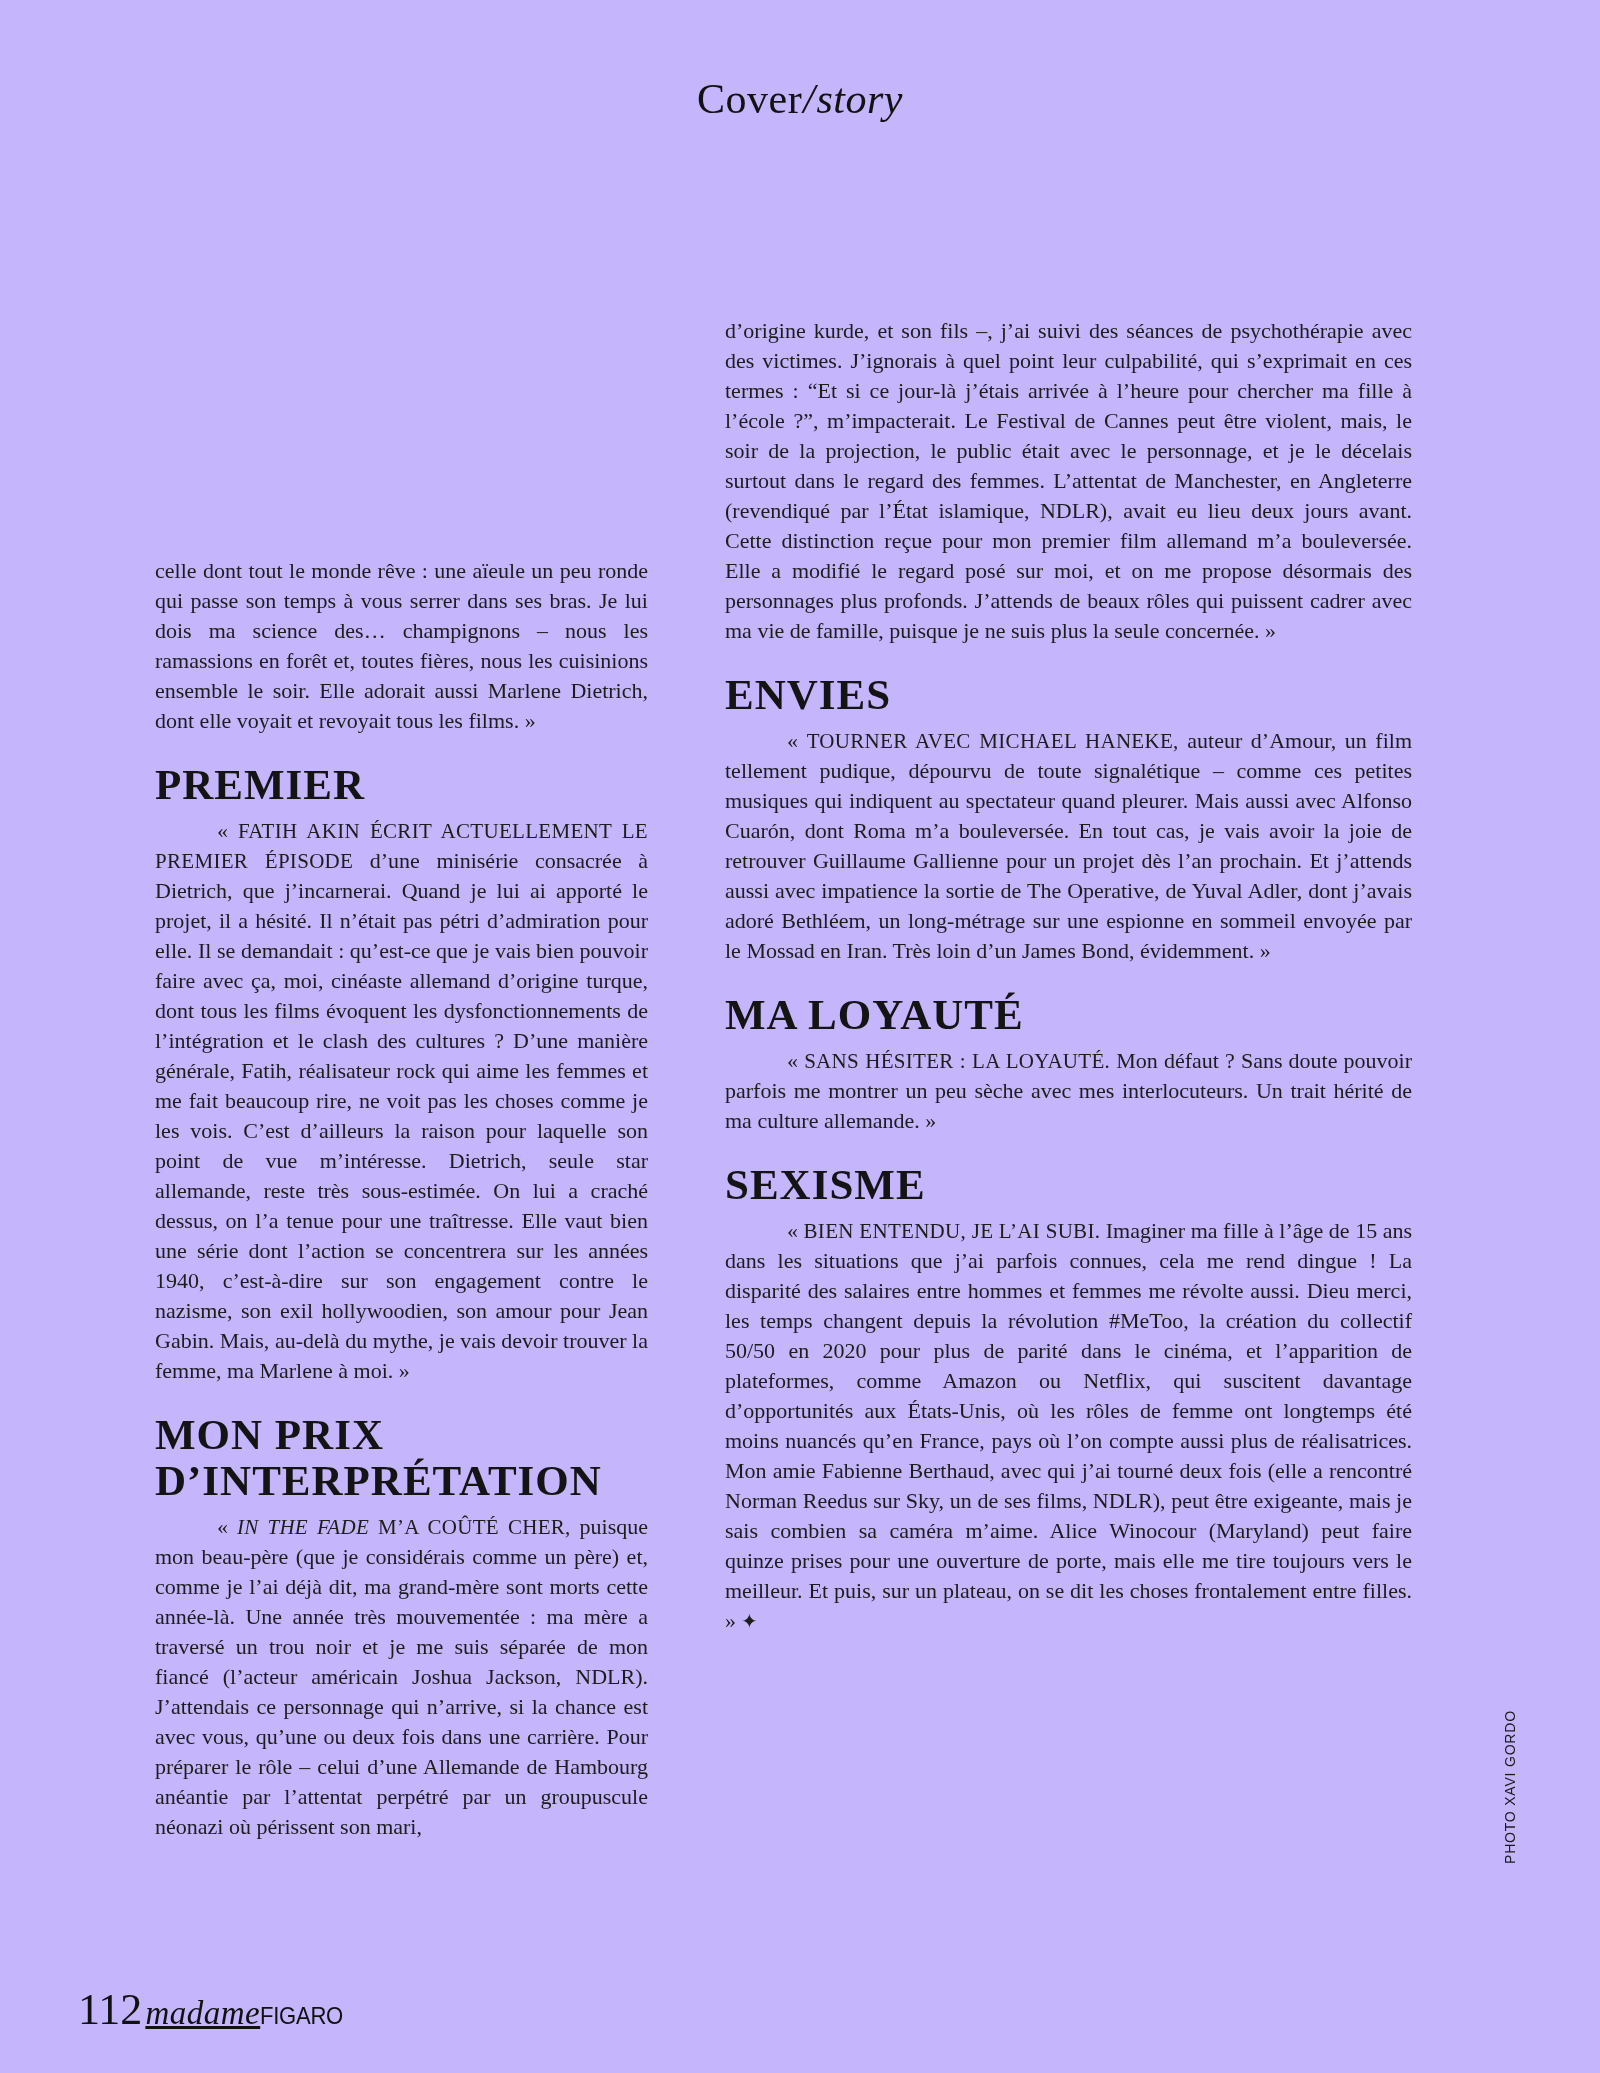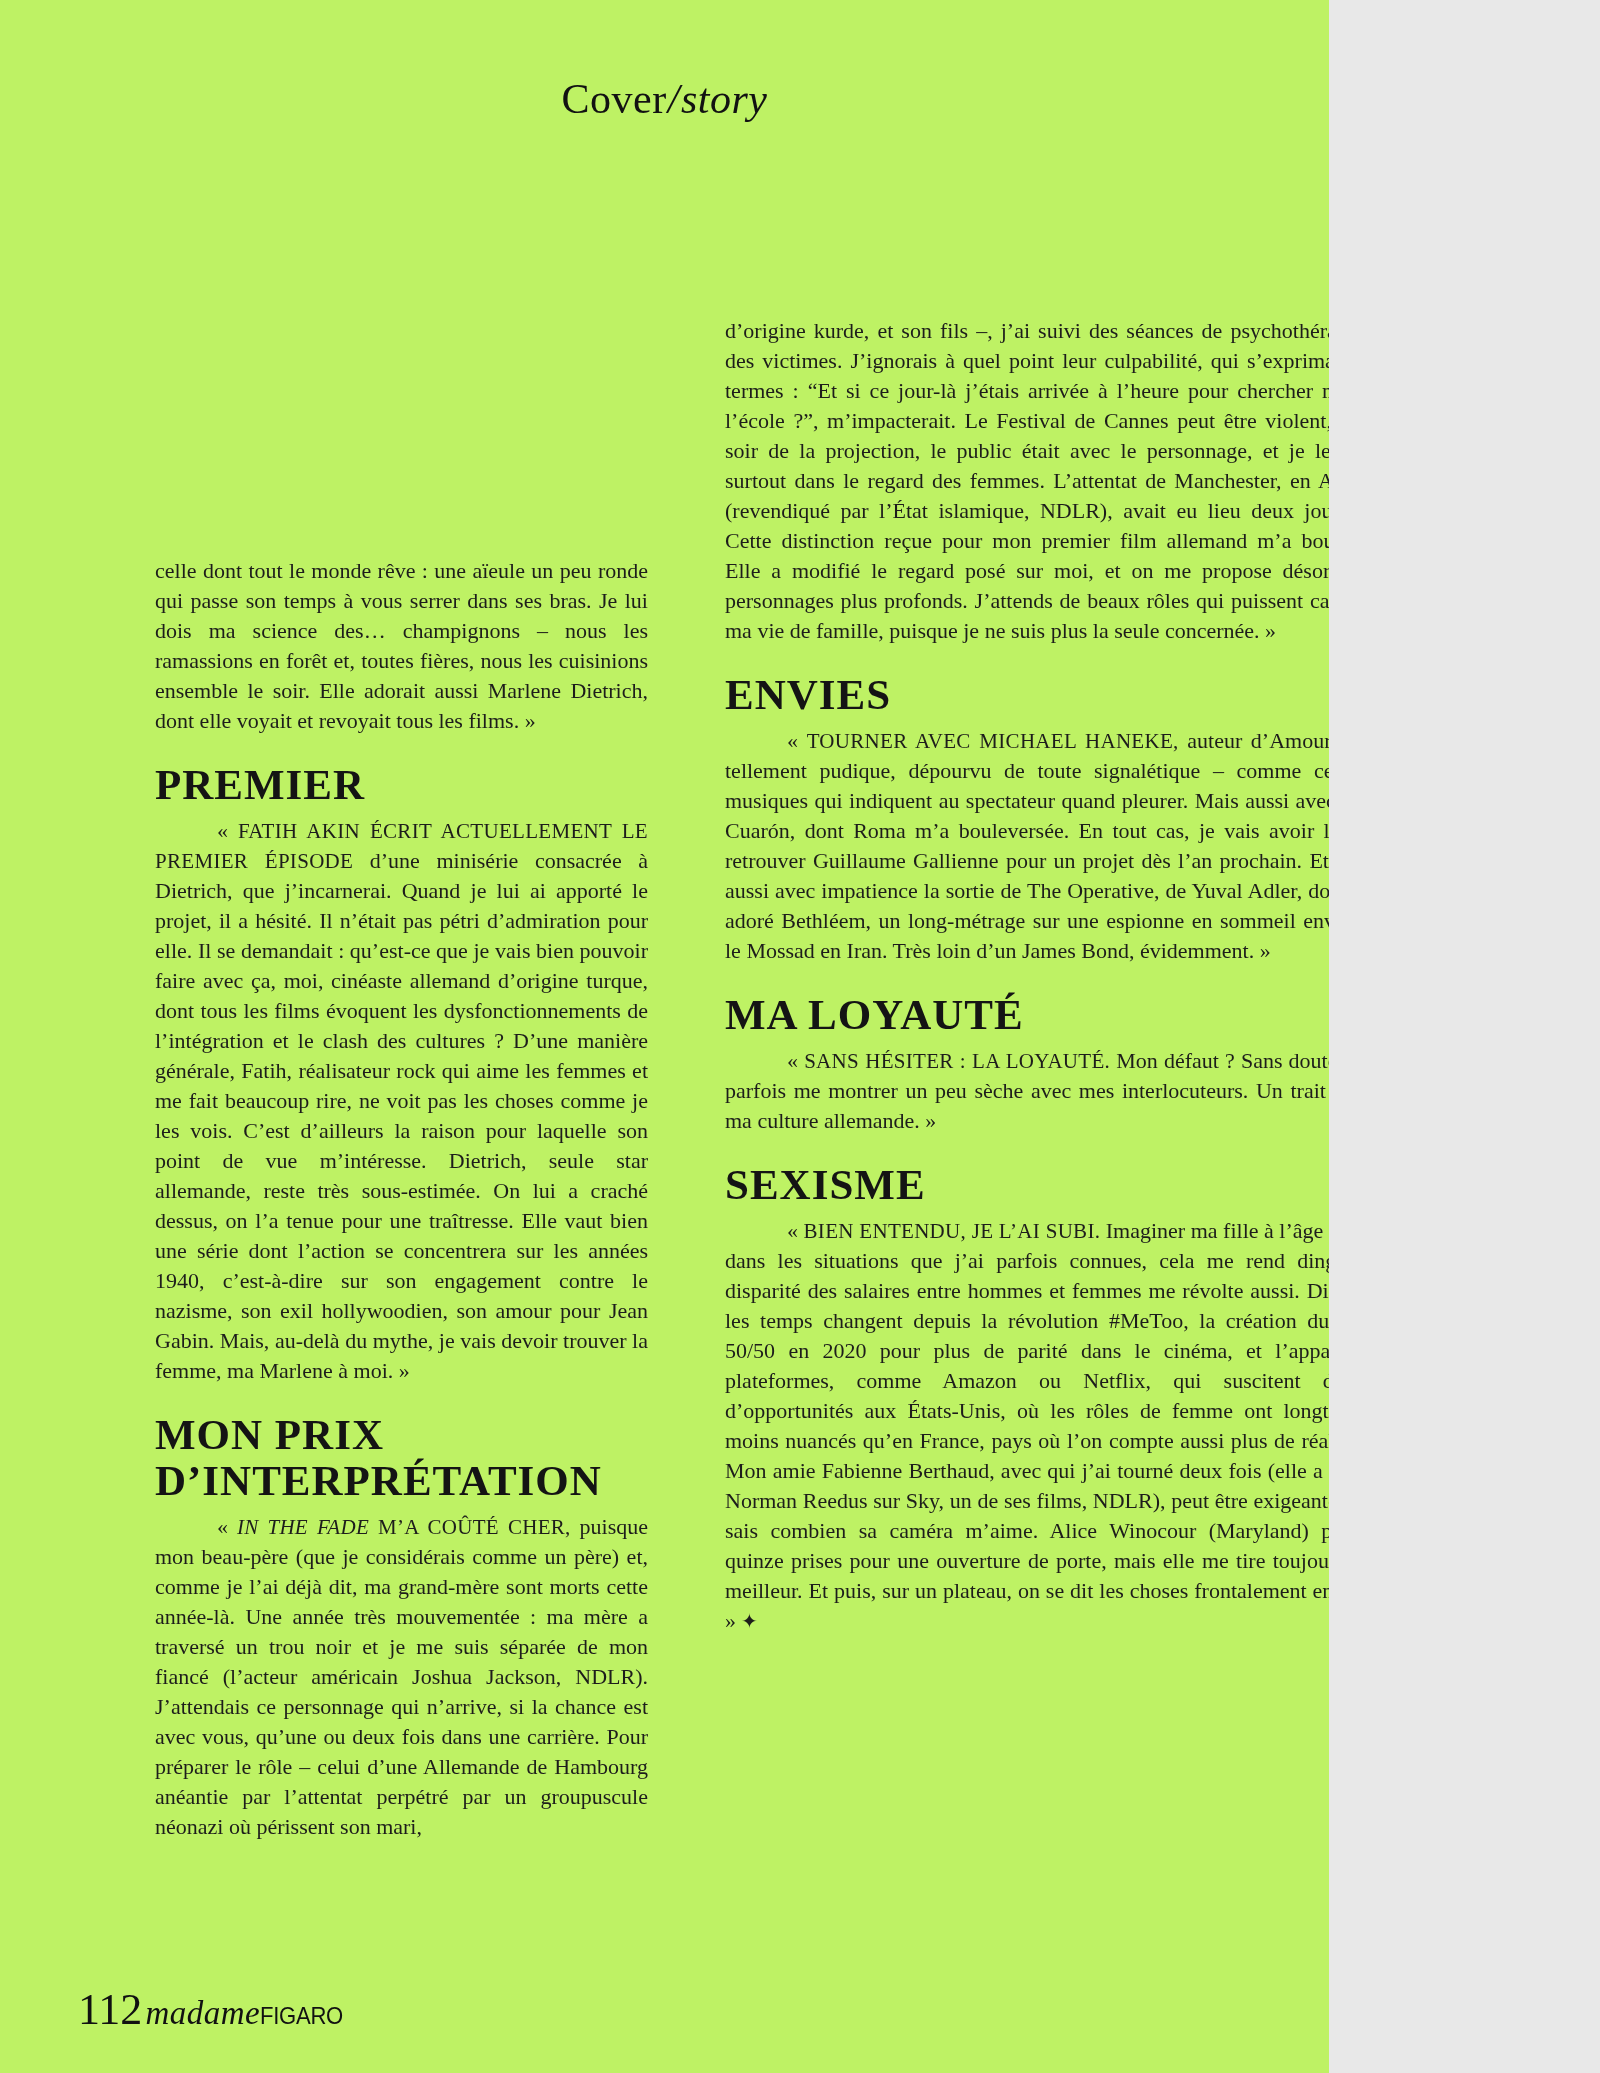--- a/index.html
+++ b/index.html
@@ -1,19 +1,19 @@
 <!DOCTYPE html>
 <html><head>
 <meta charset="utf-8">
 <style>
   html,body{margin:0;padding:0;background:#e8e8e8;}
   .page{
     position:relative;
-    width:1329px;height:2073px;
-    background:#bef264;
+    width:1600px;height:2073px;
+    background:#c4b5fd;
     color:#1d1d1b;
     font-family:"Liberation Serif", serif;
     overflow:hidden;
   }
   
   .masthead{
     position:absolute;top:76px;left:0;right:0;
     text-align:center;
     font-size:42px;line-height:46px;
     color:#121212;
@@ -51,21 +51,21 @@
   .folio{
     position:absolute;left:78px;top:1988px;
     display:flex;align-items:baseline;text-align:center;
   }
   .folio .page-number{
     font-family:"Liberation Serif", serif;
     font-size:44px;line-height:44px;color:#111;
   }
   .folio .brand-madame{
     font-family:"Liberation Serif", serif;
-    font-style:italic;font-size:33px;color:#111;margin-left:3px;letter-spacing:.5px;
+    font-style:italic;font-size:33px;color:#111;margin-left:3px;letter-spacing:.5px;text-decoration:underline;
   }
   .folio .brand-figaro{
     font-family:"Liberation Sans", sans-serif;
     font-size:24px;color:#111;letter-spacing:-.3px;font-weight:500;
     transform:scaleX(.92);transform-origin:left bottom;
   }
   
   .photo-credit{
     position:absolute;left:1502px;top:1700px;height:164px;
     writing-mode:vertical-rl;transform:rotate(180deg);

